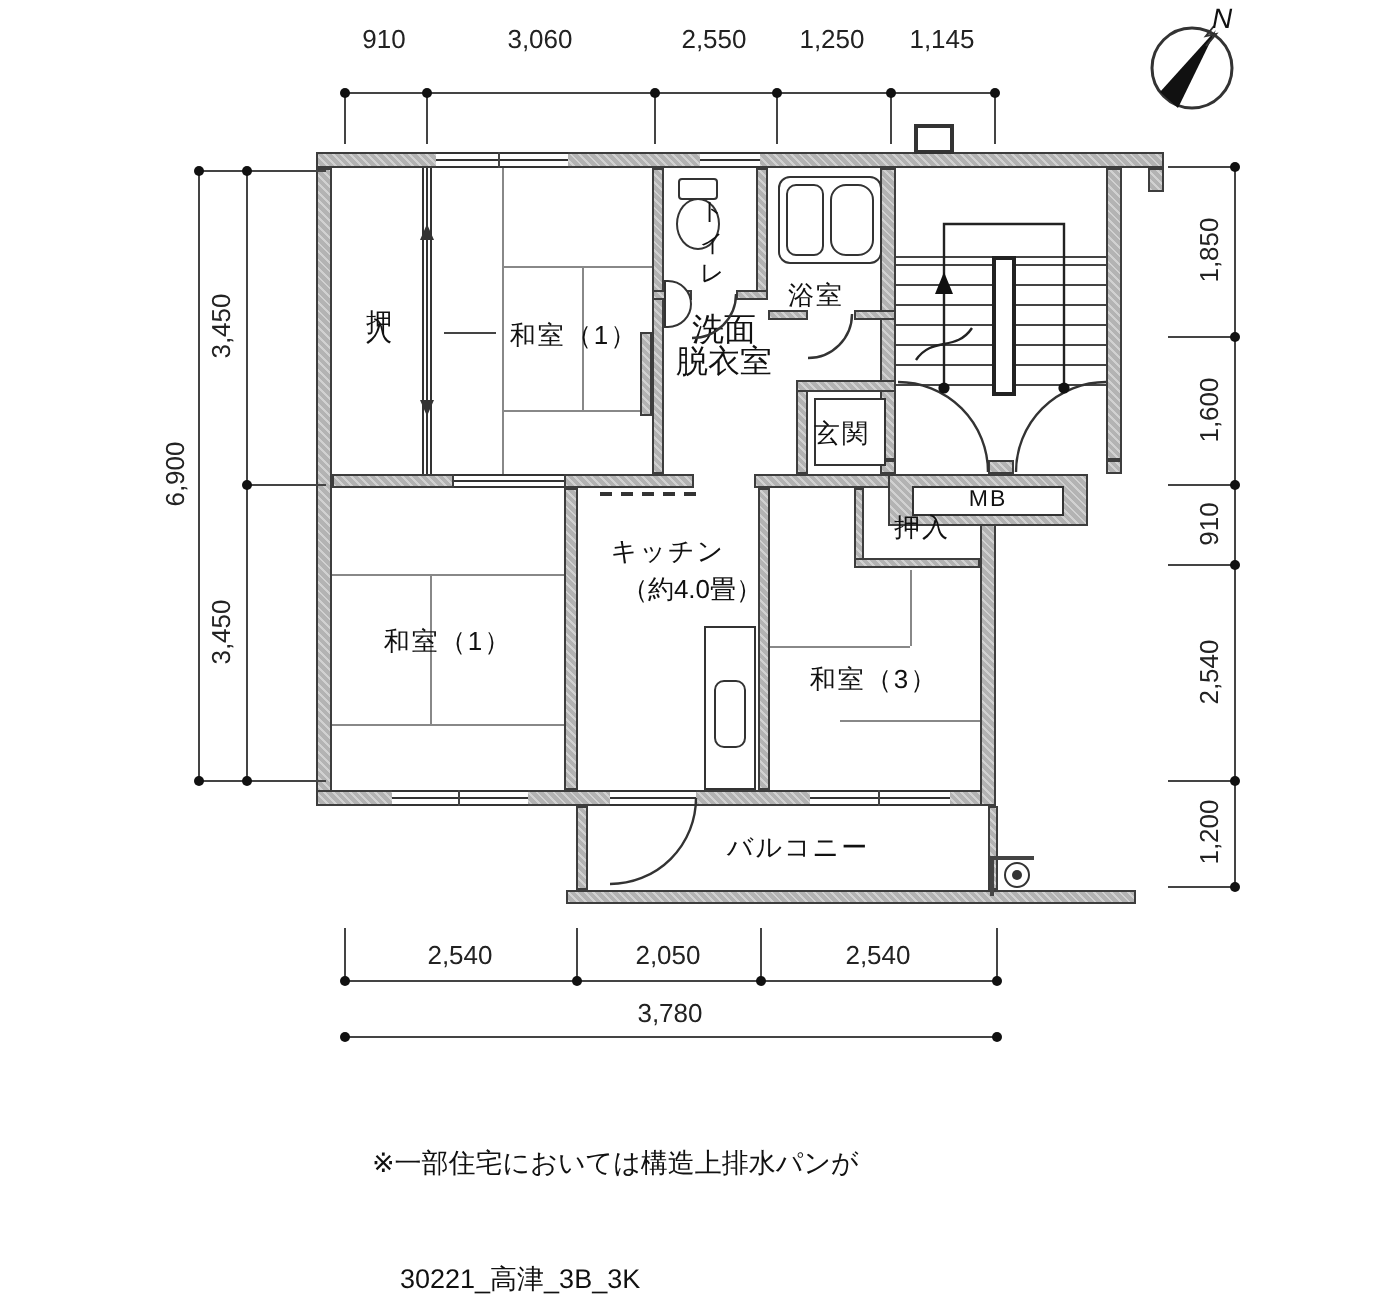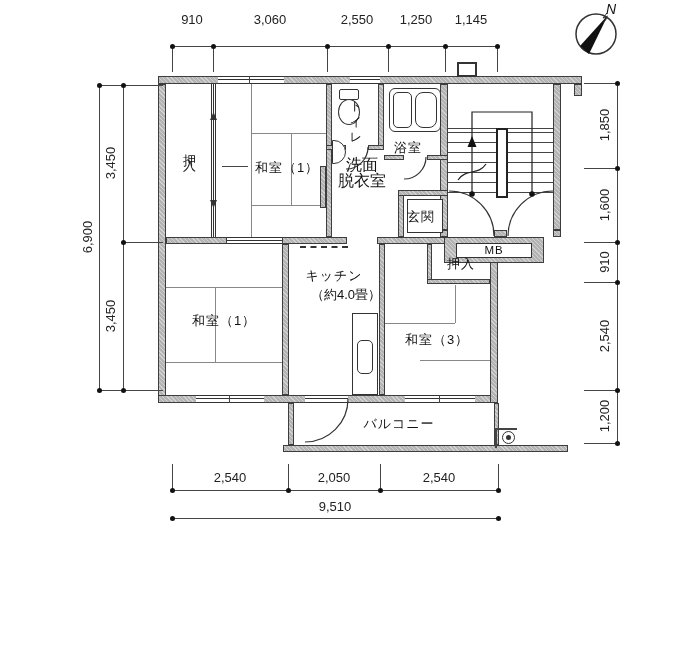--- a/index.html
+++ b/index.html
@@ -182,27 +182,29 @@
   <div class="dot" style="left:172px;top:490px"></div>
   <div class="dot" style="left:288px;top:490px"></div>
   <div class="dot" style="left:380px;top:490px"></div>
   <div class="dot" style="left:498px;top:490px"></div>
   <div class="dim" style="left:200px;top:470px">2,540</div>
   <div class="dim" style="left:304px;top:470px">2,050</div>
   <div class="dim" style="left:409px;top:470px">2,540</div>
   <div class="tl" style="left:172px;top:518px;width:326px;height:1px"></div>
   <div class="dot" style="left:172px;top:518px"></div>
   <div class="dot" style="left:498px;top:518px"></div>
-  <div class="dim" style="left:305px;top:499px">9,510</div>
+  <div class="dim" style="left:305px;top:499px">3,780</div>
 
   <div class="notes">
+    <div>※一部住宅においては構造上排水パンが</div>
     
     
     
   </div>
+  <div style="position:absolute;left:200px;top:631px;font-size:13.5px;color:#111">30221_高津_3B_3K</div>
 
   <svg class="overlay" width="700" height="650">
     <g stroke="#333" stroke-width="1.2" fill="none">
       <path d="M368,147 A22,22 0 0 1 346,169"></path>
       <path d="M426,157 A22,22 0 0 1 404,179"></path>
       <path d="M494,236 A45,45 0 0 0 449,191"></path>
       <path d="M508,236 A45,45 0 0 1 553,191"></path>
       <path d="M348,399 A43,43 0 0 1 305,442"></path>
     </g>
     <g stroke="#222" stroke-width="1.2" fill="none">

